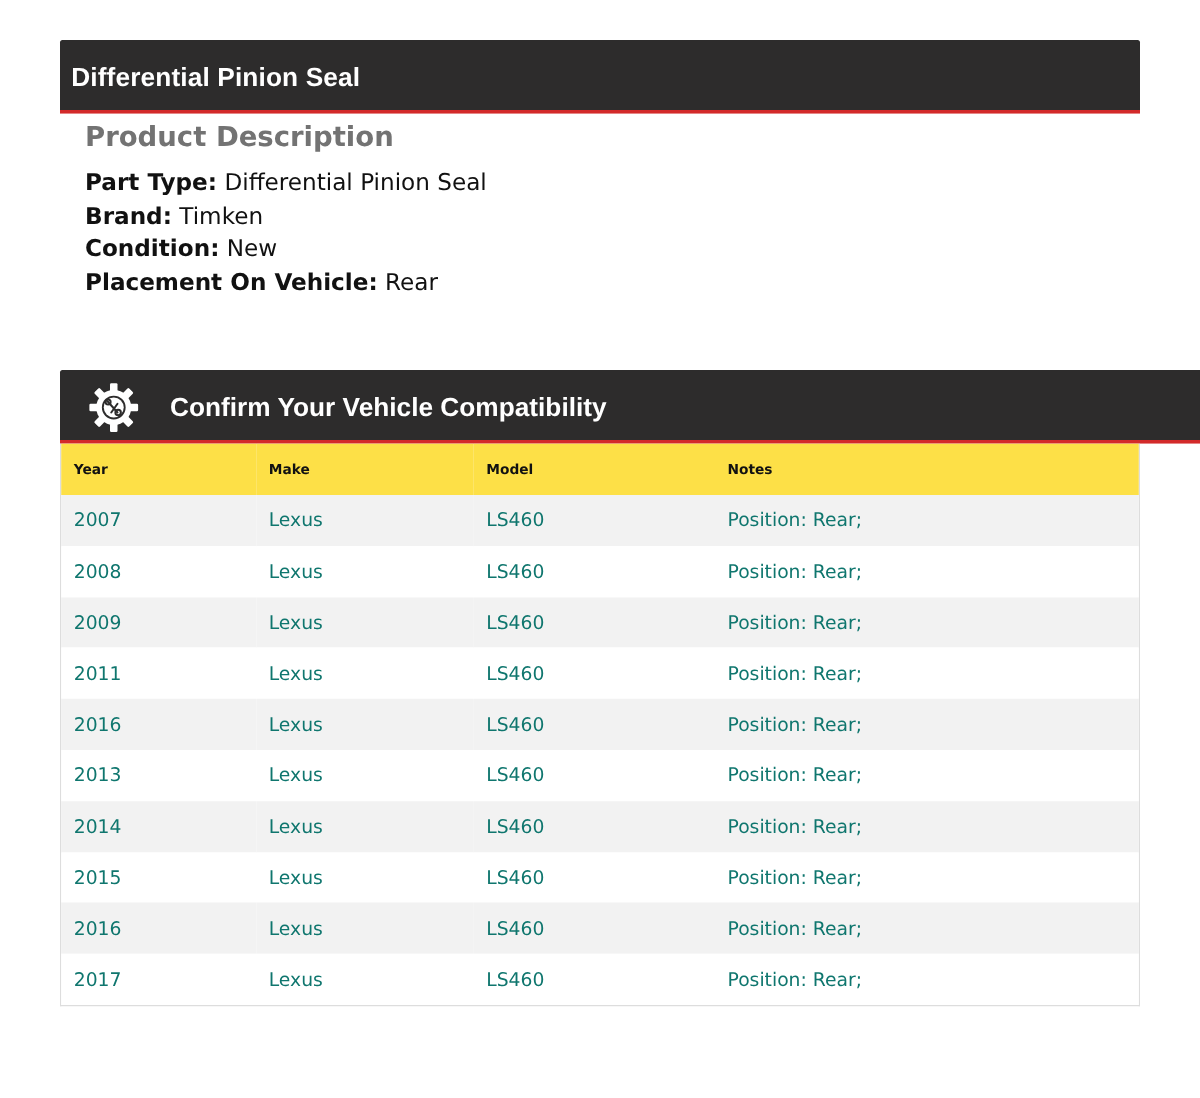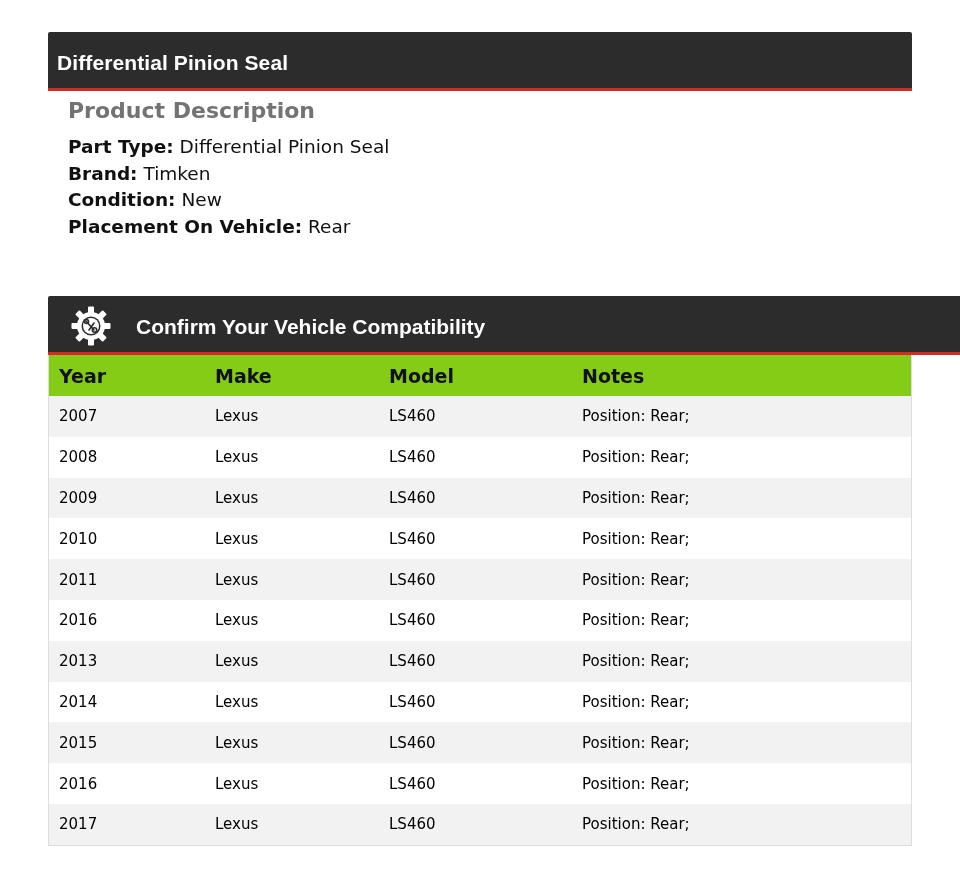--- a/index.html
+++ b/index.html
@@ -102,28 +102,28 @@
     }
     th, td {
       text-align: left;
       padding: 0 0 0 10px;
       font-size: 15px;
       color: #222;
     }
     th {
       height: 41px;
       font-weight: bold;
-      font-size: 19px;
+      font-size: 11px;
       color: #111;
-      background: #84cc16;
+      background: #fde047;
     }
     td {
       height: 40.8px;
       font-weight: normal;
-      color: #000000;
+      color: #0f766e;
     }
     tr.row:nth-child(odd) td {
       background: #f2f2f2;
     }
     tr.row:nth-child(even) td {
       background: #ffffff;
     }
     col.c-year { width: 156px; }
     col.c-make { width: 174px; }
     col.c-model { width: 193px; }
@@ -213,26 +213,20 @@
         <td>LS460</td>
         <td>Position: Rear;</td>
       </tr>
       <tr class="row">
         <td>2009</td>
         <td>Lexus</td>
         <td>LS460</td>
         <td>Position: Rear;</td>
       </tr>
       <tr class="row">
-        <td>2010</td>
-        <td>Lexus</td>
-        <td>LS460</td>
-        <td>Position: Rear;</td>
-      </tr>
-      <tr class="row">
         <td>2011</td>
         <td>Lexus</td>
         <td>LS460</td>
         <td>Position: Rear;</td>
       </tr>
       <tr class="row">
         <td>2016</td>
         <td>Lexus</td>
         <td>LS460</td>
         <td>Position: Rear;</td>

